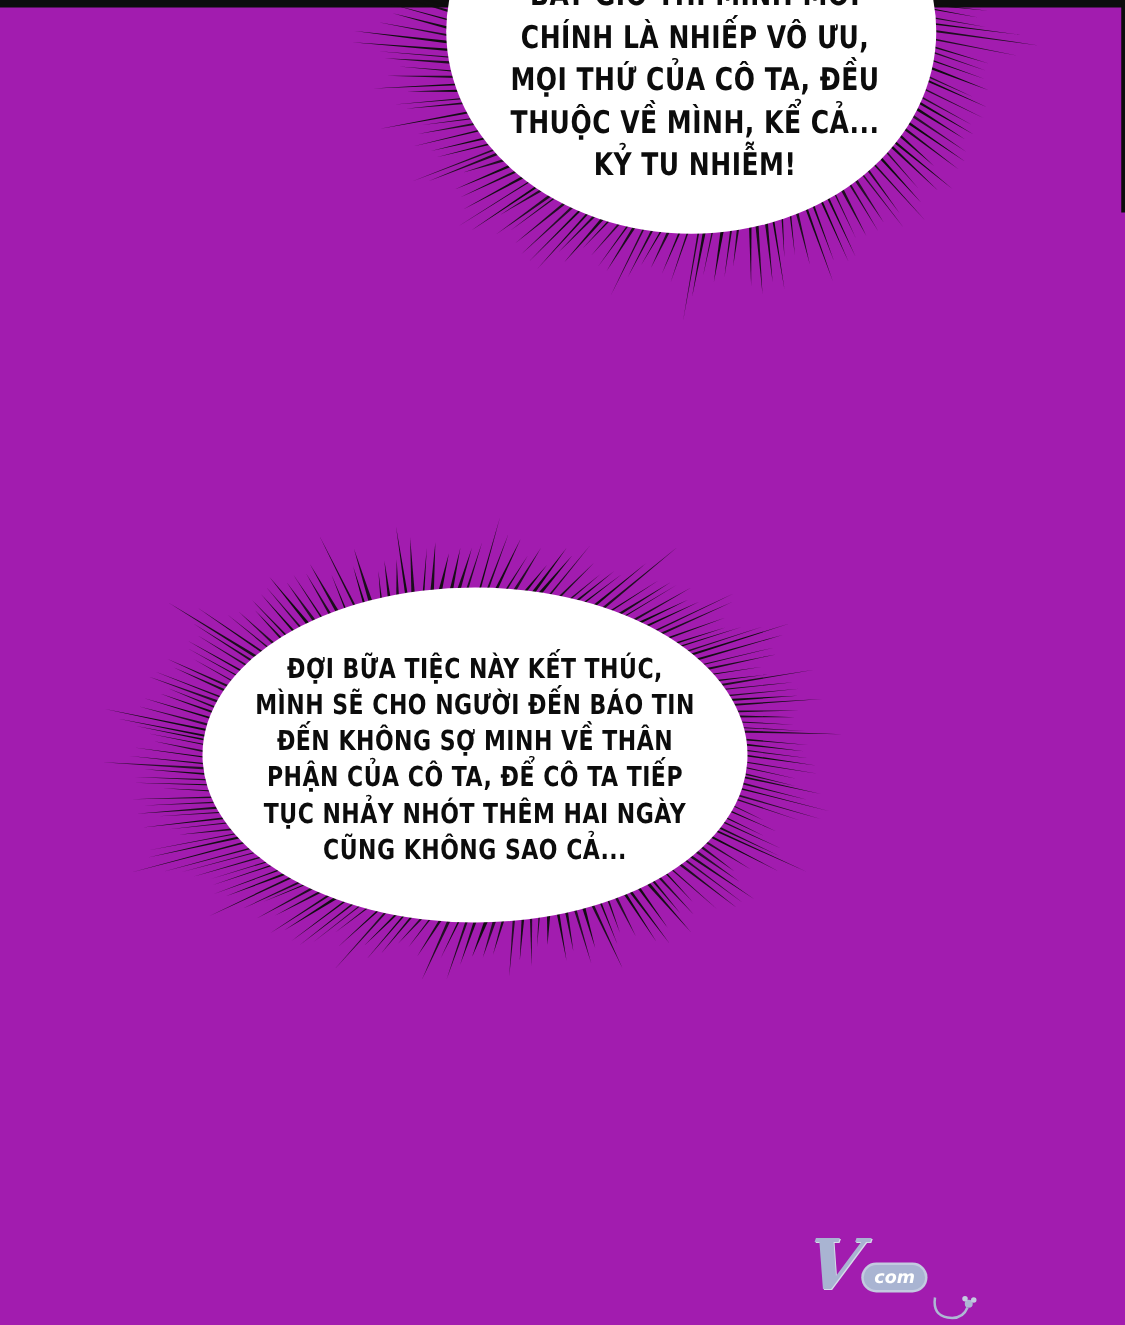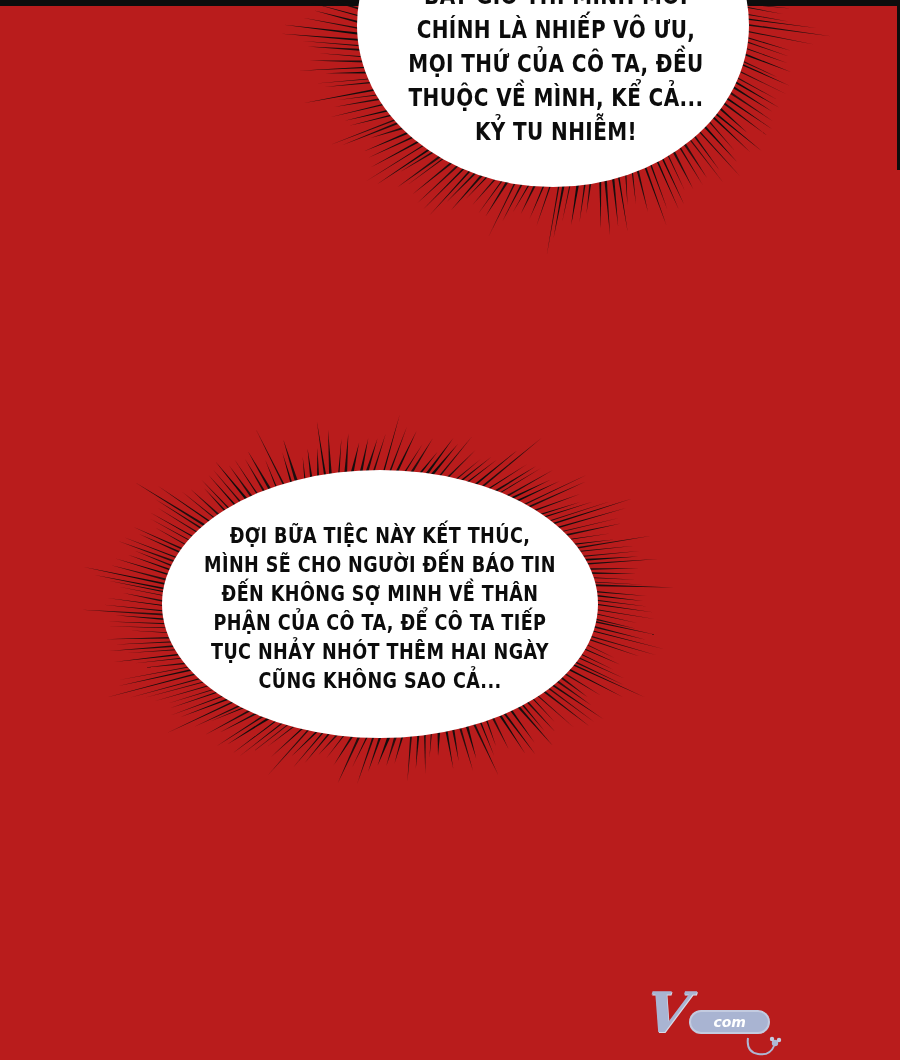--- a/index.html
+++ b/index.html
@@ -1,17 +1,17 @@
 <!DOCTYPE html>
 <html><head>
 <meta charset="utf-8">
 <style>
   html,body{margin:0;padding:0;background:#e8e8e8;}
   .page{
-    position:relative;width:900px;height:1060px;background:#b91c1c;
+    position:relative;width:900px;height:1060px;background:#a21caf;
     overflow:hidden;font-family:"DejaVu Sans",sans-serif;
   }
   
   .bar{position:absolute;top:0;height:6px;background:#0d0d0d;z-index:1;}
   .bar.left{left:0;width:360px;}
   .bar.right{left:742px;width:158px;}
   .edge-right{position:absolute;top:0;left:897px;width:3px;height:170px;background:#0d0d0d;z-index:1;}
   
   .burst{position:absolute;left:0;top:0;z-index:2;}
   
@@ -34,21 +34,21 @@
     background:none;color:#a9b4d2;text-shadow:1px 1px 0 #d7dcea;
   }
   .wm-rest{
     font-size:37px;line-height:40px;font-weight:700;font-style:italic;
     letter-spacing:-1px;margin-top:12px;margin-left:-2px;
     color:#aeb8d6;text-shadow:1px 1px 0 #dde1ee, -1px 0 0 #98a5c8;
   }
   .wm-badge{
     display:inline-block;margin-top:28px;margin-left:2px;
     background:#a9b4d2;color:#ffffff;font-weight:700;font-style:italic;
-    font-size:14px;line-height:16px;padding:2px 22px;border-radius:10px;
+    font-size:14px;line-height:16px;padding:2px 8px;border-radius:10px;
     box-shadow:0 0 0 2px #c3cbe0;
   }
   .wm-flourish{position:absolute;left:98px;top:48px;}
 </style>
 </head>
 <body>
 
 <div class="page">
 
   <div class="bar left"></div>

